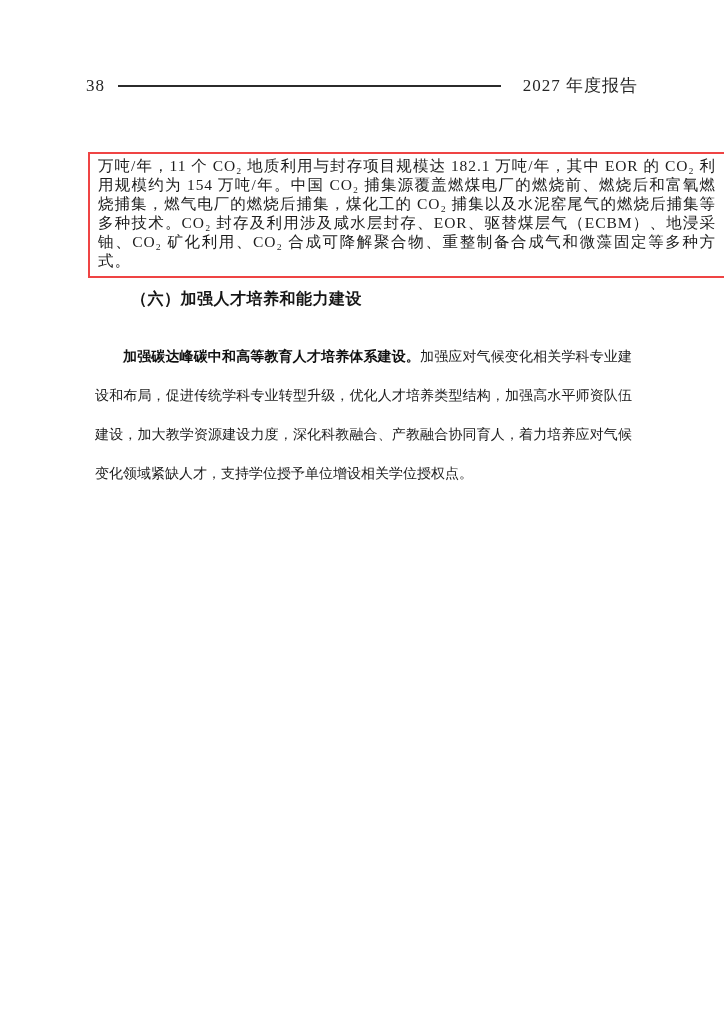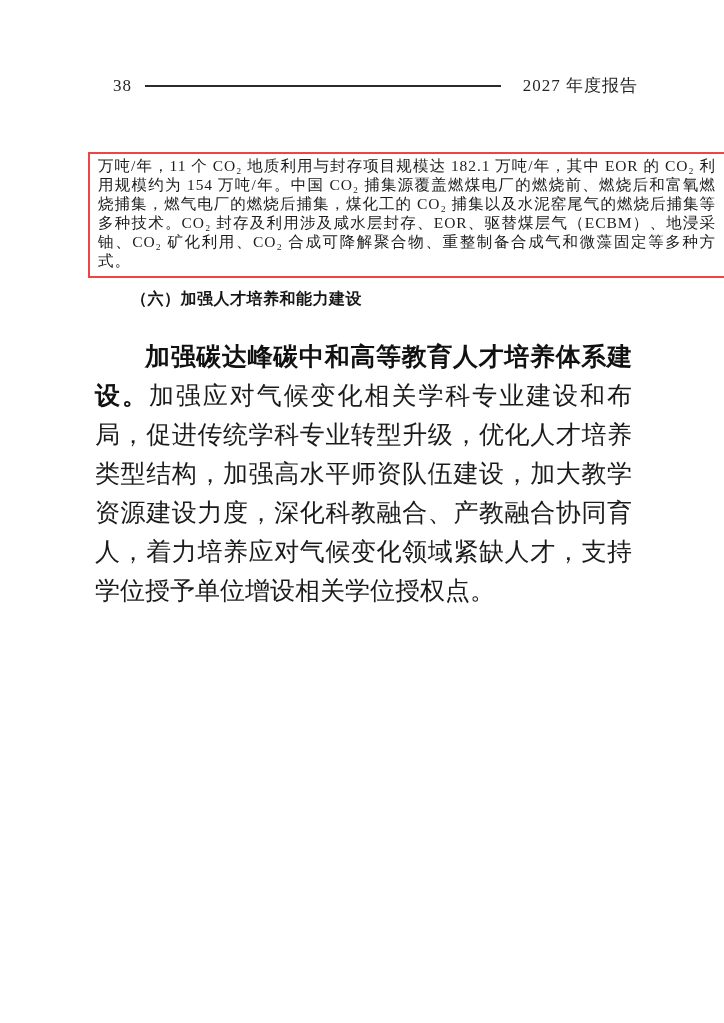--- a/index.html
+++ b/index.html
@@ -13,21 +13,21 @@
     background: #ffffff;
     overflow: hidden;
     font-family: "Liberation Serif", "DejaVu Serif", serif;
     color: #1b1b1b;
   }
 
   
   .page-header {
     position: absolute;
     top: 74px;
-    left: 113px;
+    left: 86px;
     right: 86px;
     display: flex;
     align-items: center;
     font-size: 17px;
     color: #262626;
   }
   .page-number { flex: none; letter-spacing: 1px; }
   .header-rule {
     flex: 1 1 auto;
     height: 2px;
@@ -67,21 +67,21 @@
     letter-spacing: 0.5px;
     color: #161616;
   }
 
   
   .body-text {
     position: absolute;
     top: 337px;
     left: 95px;
     width: 537px;
-    font-size: 25px;
+    font-size: 14px;
     line-height: 39px;
     text-align: justify;
     color: #1b1b1b;
   }
   .para { margin: 0; text-indent: 2em; }
   .para .lead {
     font-family: "Liberation Sans", "DejaVu Sans", sans-serif;
     font-weight: bold;
     color: #111111;
   }

